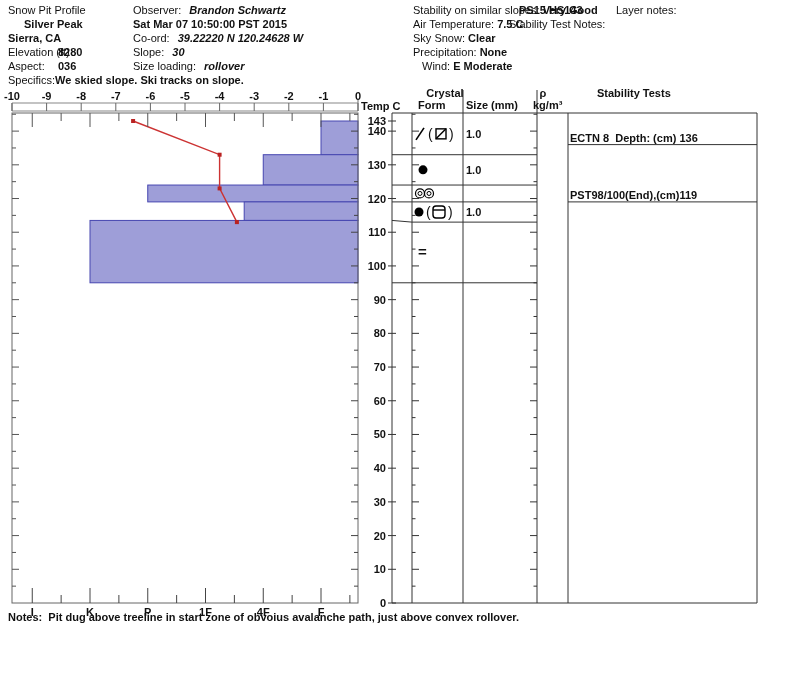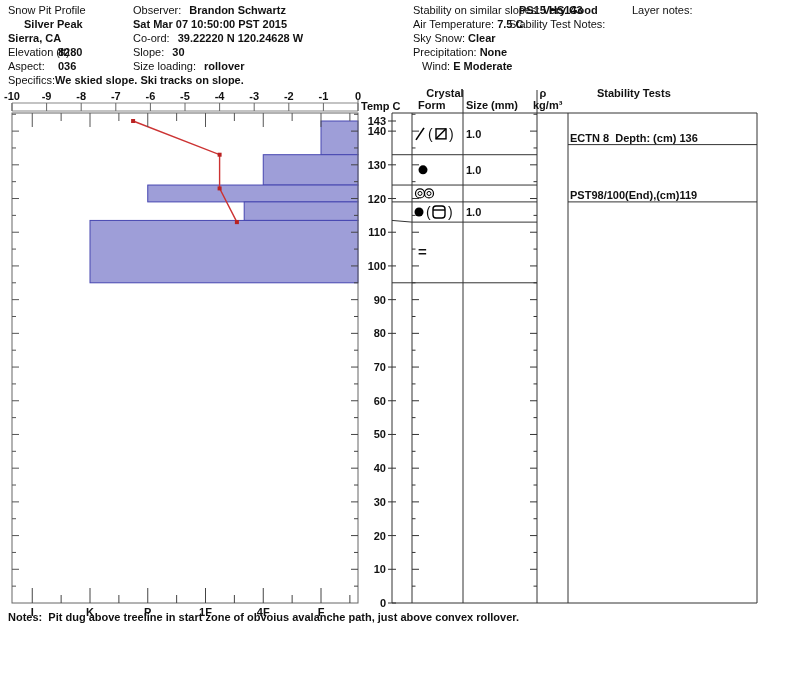--- a/index.html
+++ b/index.html
@@ -1,21 +1,21 @@
 <!DOCTYPE html>
 <html><head>
 <meta charset="utf-8">
 <style>
   html,body{margin:0;padding:0;}
   body{width:800px;height:676px;background:#ffffff;position:relative;
        font-family:"Liberation Sans",sans-serif;color:#111;overflow:hidden;}
   .hline{position:absolute;font-size:11px;white-space:nowrap;line-height:12px;}
   .b{font-weight:bold;}
   .lw{display:inline-block;width:50px;}
-  .gap{margin-left:5px;}
+  .gap{margin-left:5px;font-style:italic;}
   #chart{position:absolute;left:0;top:0;}
 </style>
 </head>
 <body>
 
 <div class="hline" style="left:8px;top:4px">Snow Pit Profile</div>
 <div class="hline b" style="left:24px;top:18px">Silver Peak</div>
 <div class="hline b" style="left:8px;top:32px">Sierra, CA</div>
 <div class="hline" style="left:8px;top:46px">
   <span class="lw">Elevation (ft)</span><span class="b">8280</span>
@@ -52,21 +52,21 @@
 </div>
 <div class="hline" style="left:413px;top:46px">
   <span>Precipitation:</span> <span class="b">None</span>
 </div>
 <div class="hline" style="left:422px;top:60px">
   <span>Wind:</span> <span class="b">E Moderate</span>
 </div>
 
 <div class="hline b" style="left:519px;top:4px">PS15 HS143</div>
 <div class="hline" style="left:509px;top:18px">Stability Test Notes:</div>
-<div class="hline" style="left:632px;top:4px">Layer notes:</div>
+<div class="hline" style="left:616px;top:4px">Layer notes:</div>
 
 <svg id="chart" width="800" height="676">
     <rect x="321" y="121" width="37" height="33.70629370629371" fill="#9e9ed8" stroke="#4646b0" stroke-width="1"></rect>
     <rect x="263.25" y="154.7062937062937" width="94.75" height="30.33566433566432" fill="#9e9ed8" stroke="#4646b0" stroke-width="1"></rect>
     <rect x="147.75" y="185.04195804195803" width="210.25" height="16.85314685314688" fill="#9e9ed8" stroke="#4646b0" stroke-width="1"></rect>
     <rect x="244.1925" y="201.8951048951049" width="113.8075" height="18.538461538461547" fill="#9e9ed8" stroke="#4646b0" stroke-width="1"></rect>
     <rect x="90" y="220.43356643356645" width="268" height="62.35664335664336" fill="#9e9ed8" stroke="#4646b0" stroke-width="1"></rect>
     <polyline points="133.1,121 219.6,154.7062937062937 219.6,188.4125874125874 236.89999999999998,222.11888111888112" fill="none" stroke="#cc3333" stroke-width="1.4"></polyline>
     <rect x="131.1" y="119" width="4" height="4" fill="#b92222"></rect>
     <rect x="217.6" y="152.7062937062937" width="4" height="4" fill="#b92222"></rect>

